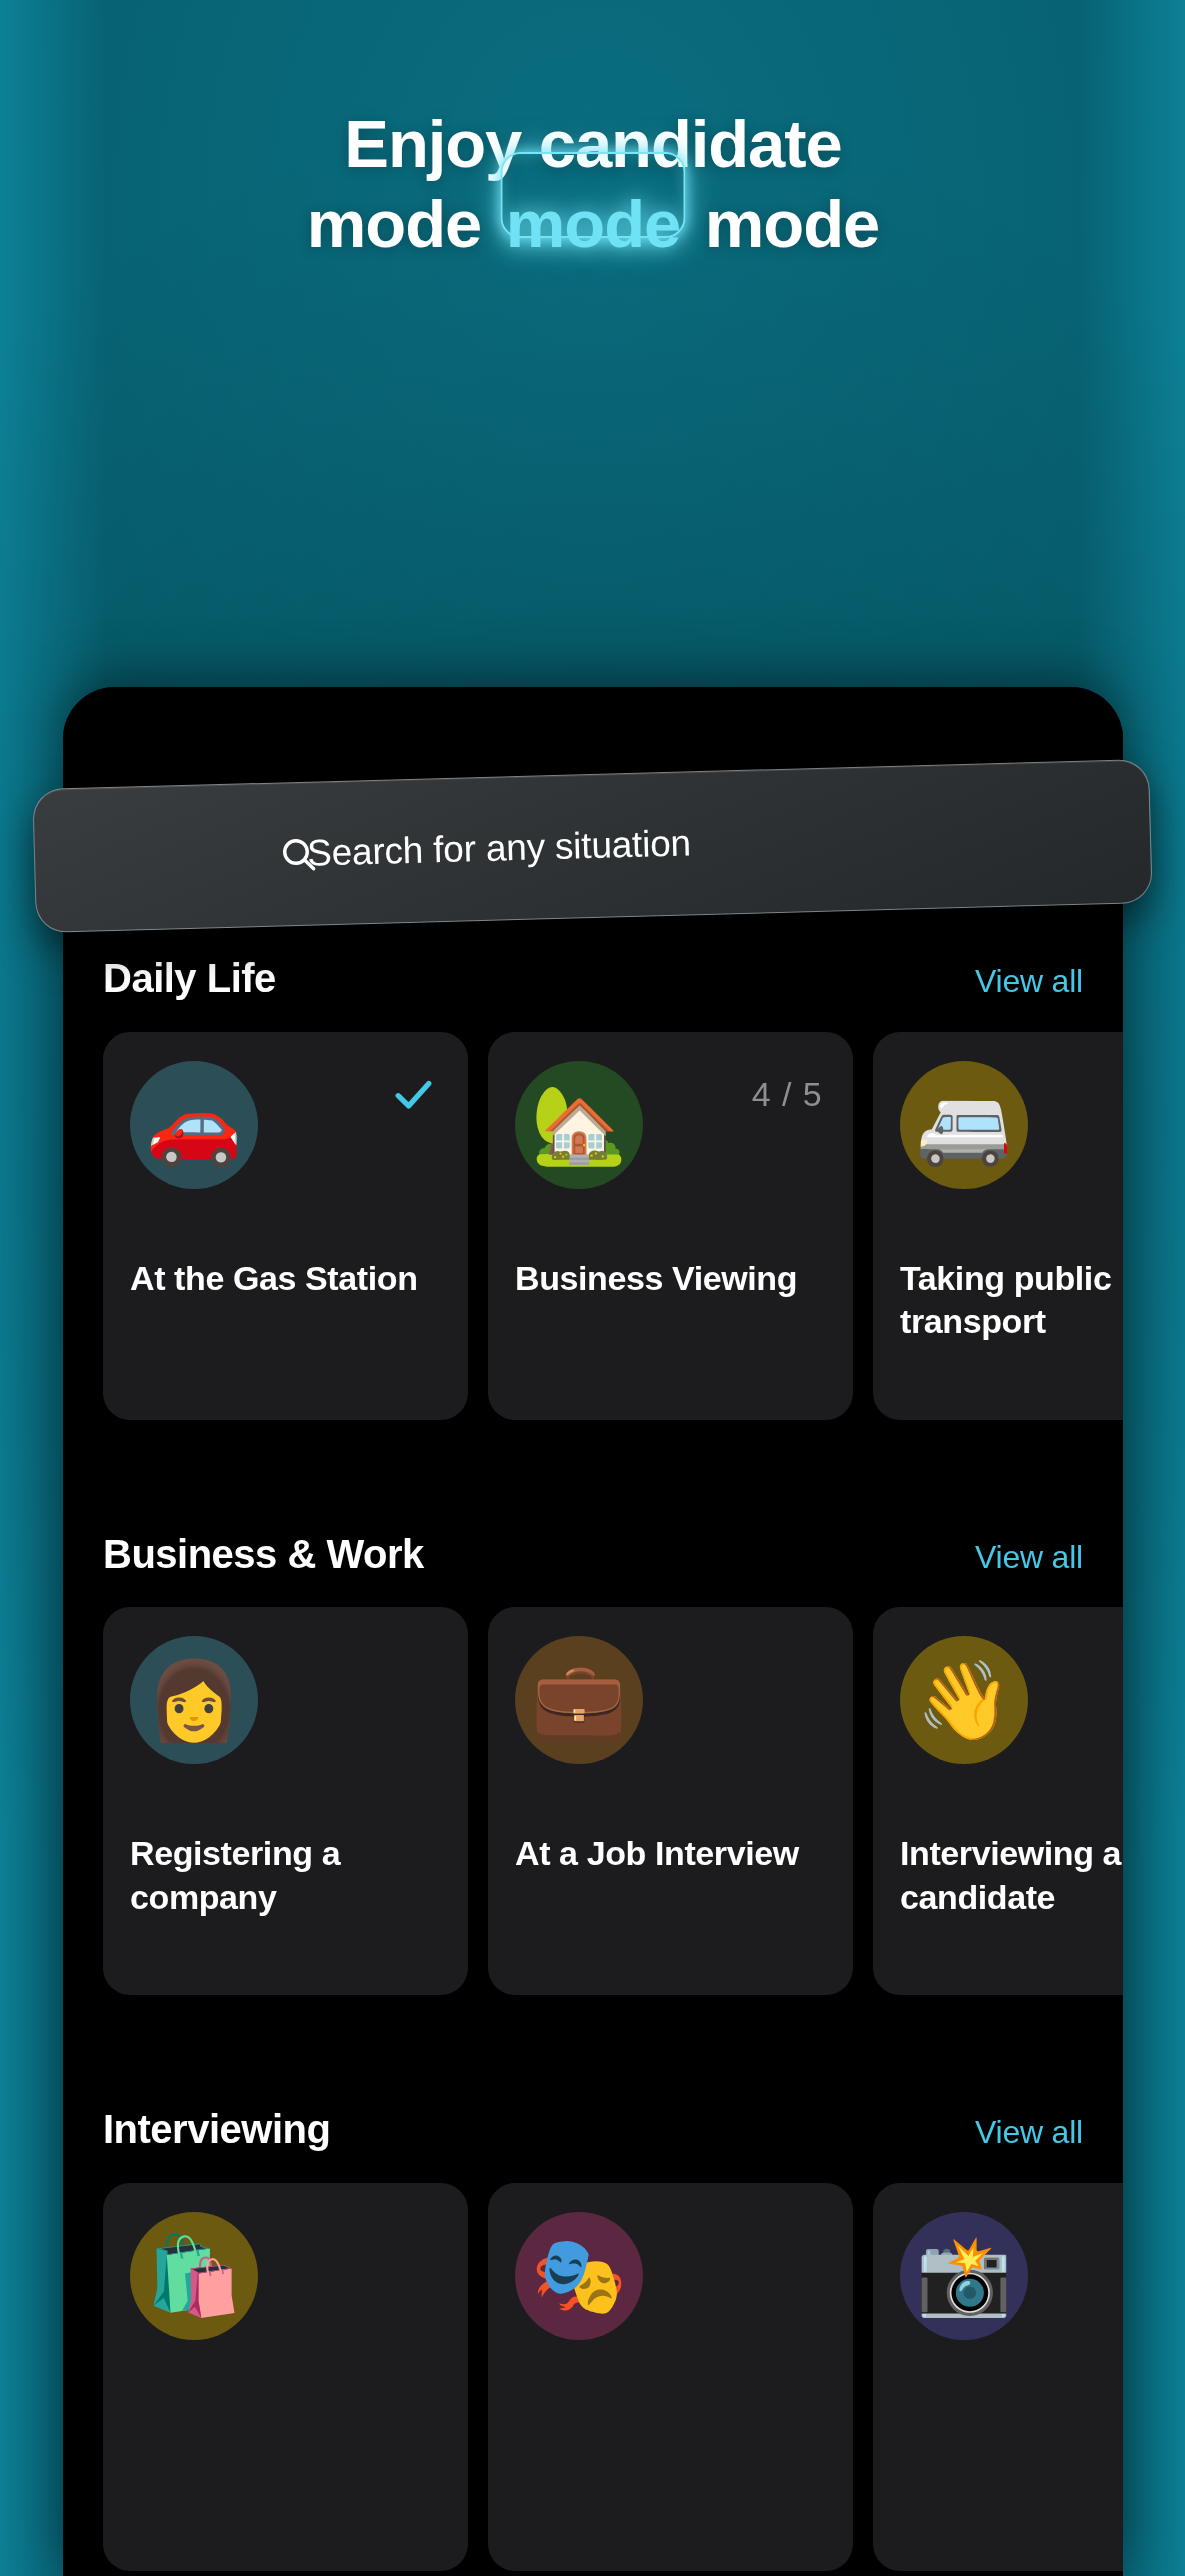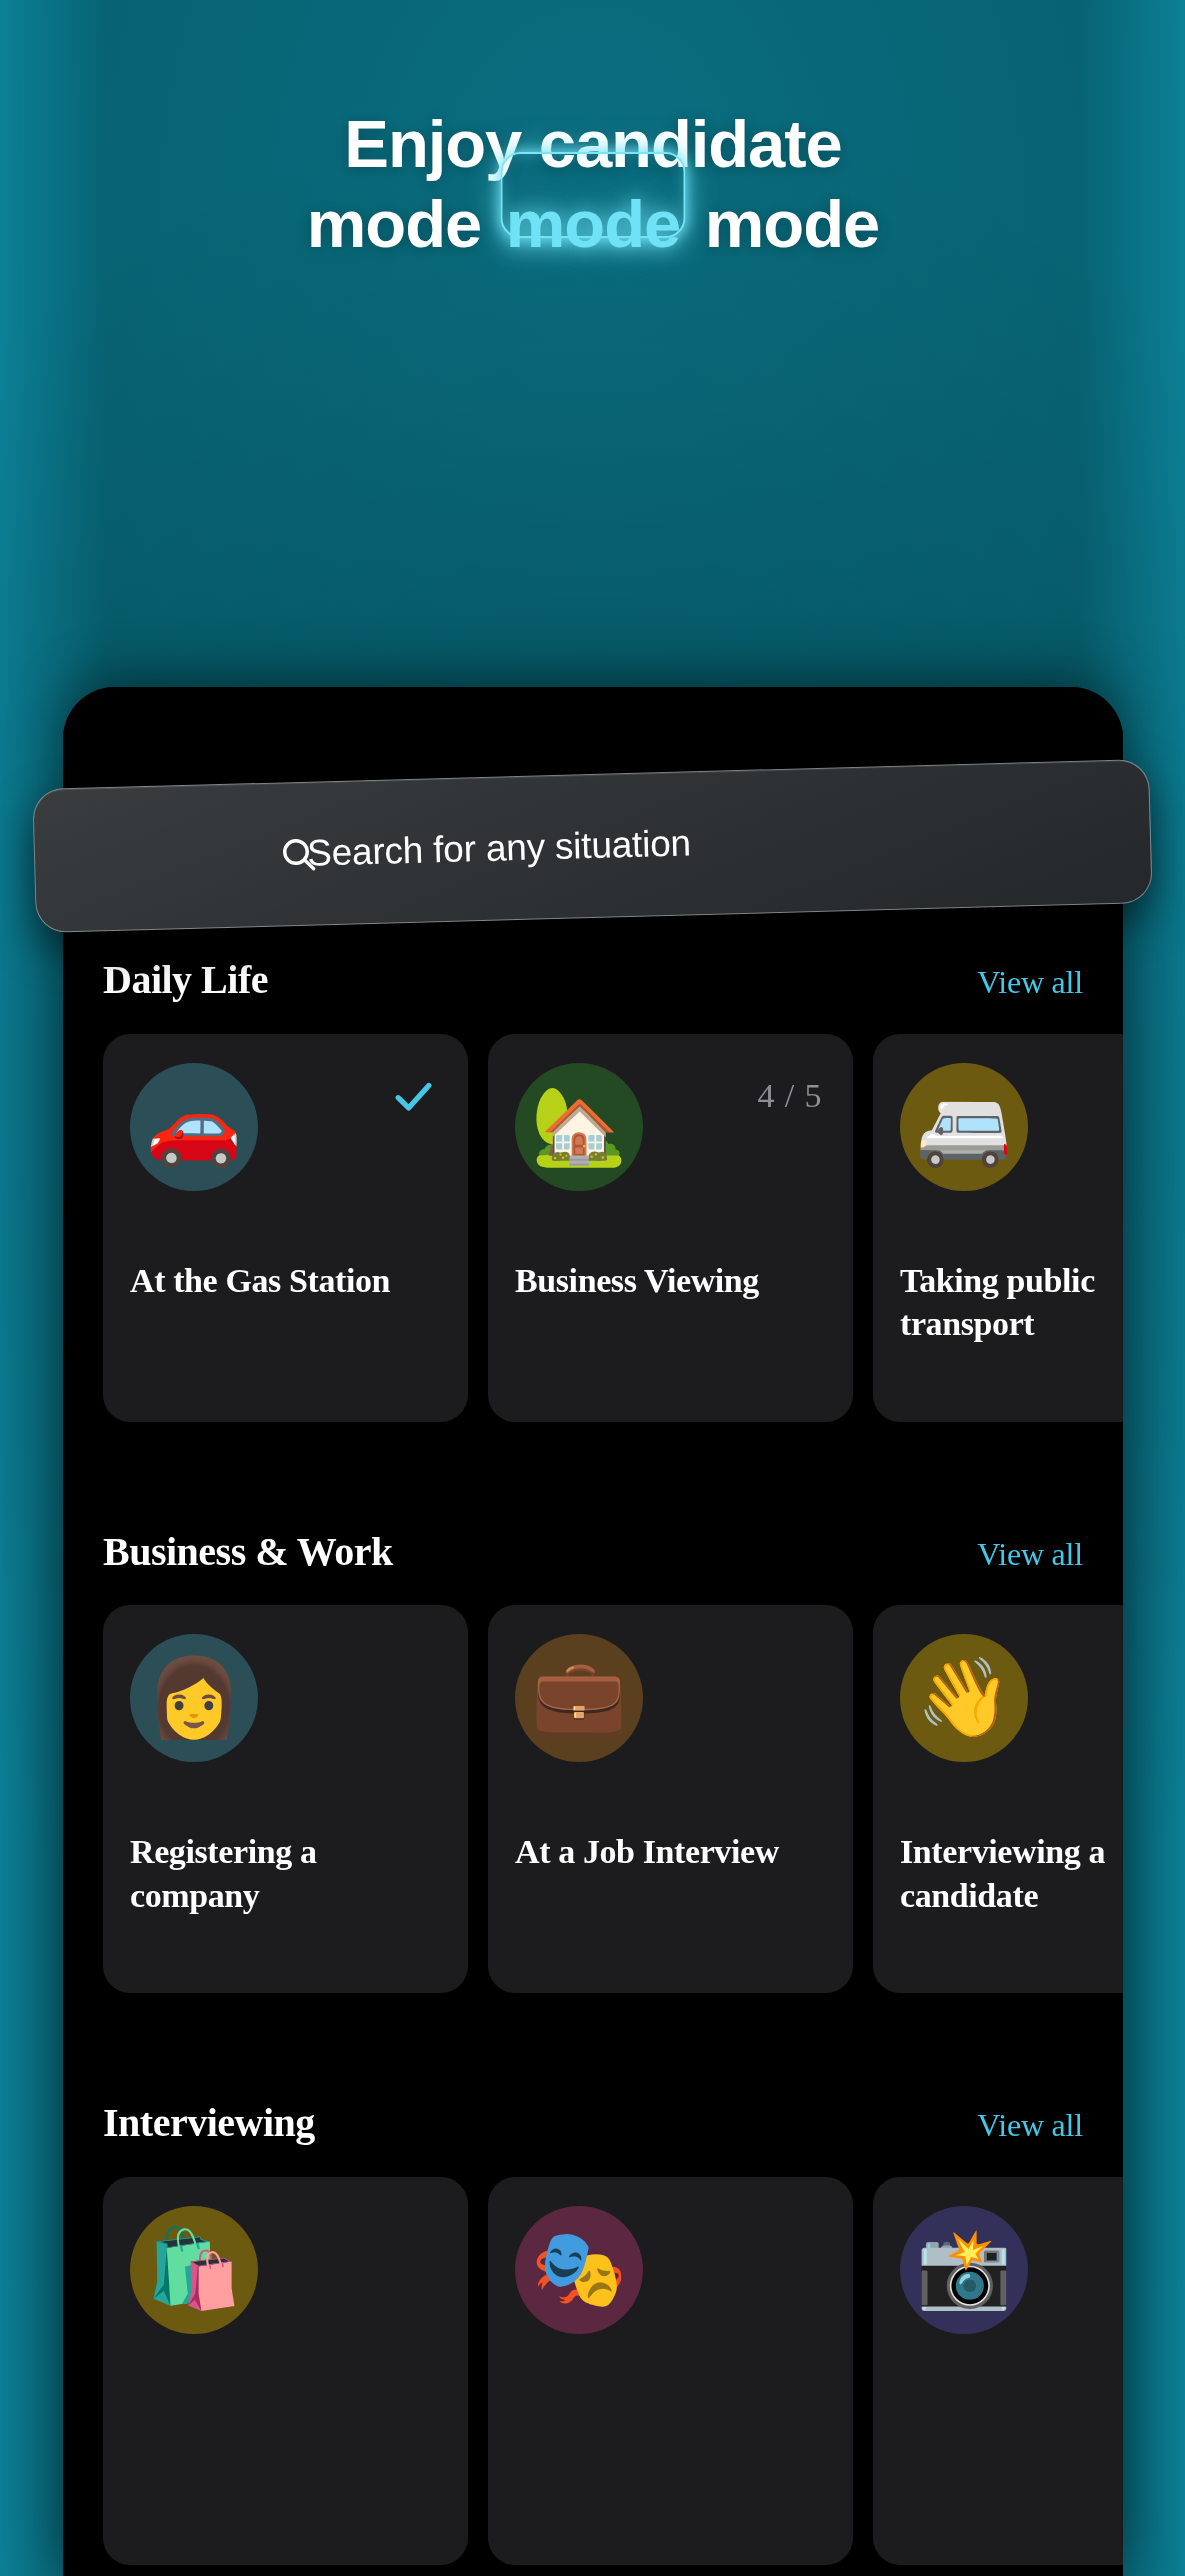--- a/index.html
+++ b/index.html
@@ -97,21 +97,21 @@
   }
   .search-icon { position:absolute; left:243px; top:50%; margin-top:-20px; }
   .search-ph {
     color:#ffffff;
     font-size:37px;
     letter-spacing:-0.2px;
     margin-left:56px;
   }
 
   
-  .section { margin-bottom:11px;font-family:Liberation Serif, serif; }
+  .section { margin-bottom:17px; }
   .sec-head {
     display:flex; align-items:baseline; justify-content:space-between;
     padding:0 40px 0 40px;
     margin-bottom:30.5px;
   }
   .sec-title {
     color:#ffffff; font-size:40px; font-weight:bold; letter-spacing:-0.5px;
   }
   .view-all { color:#44c8e8; font-size:32px; letter-spacing:-0.2px; }
 

